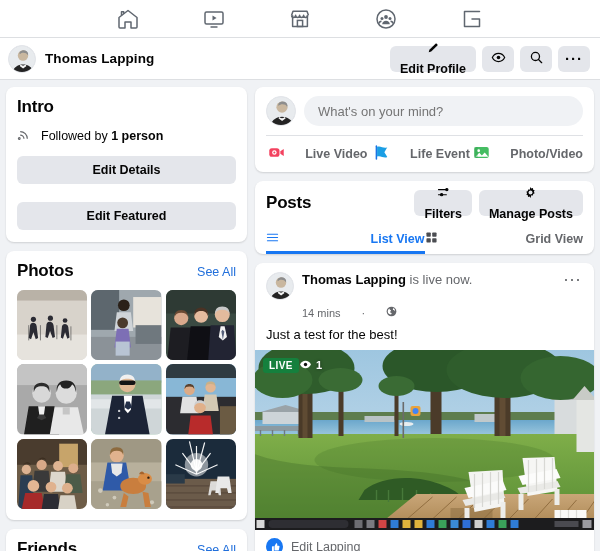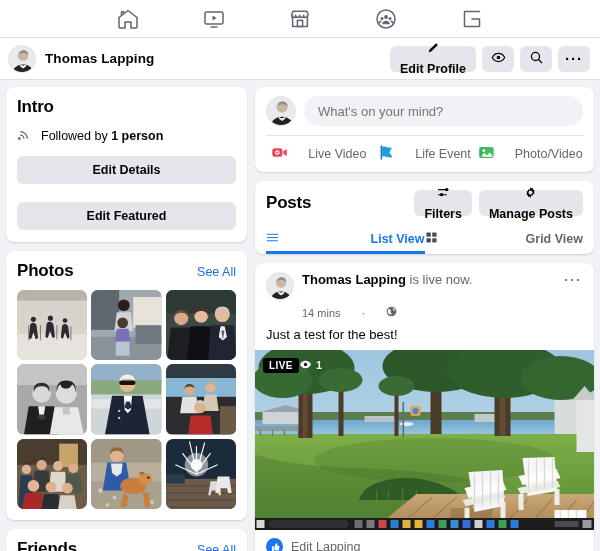--- a/index.html
+++ b/index.html
@@ -77,21 +77,21 @@
   .composer { padding: 9px 11px 0 11px; }
   .comp-top { display: flex; align-items: center; gap: 8px; }
   .comp-input {
     flex: 1; height: 30px; background: #f0f2f5; border-radius: 16px;
     border: none; padding: 0 14px; font-size: 13px; color: #65676b;
     font-family: inherit; outline: none;
   }
   .comp-divider { height: 1px; background: #dfe1e5; margin: 9px 0 0 0; }
   .comp-actions { display: flex; align-items: center; height: 36px; }
   .comp-act { flex: 1; display: flex; align-items: center; justify-content: center; gap: 20px;
-              font-size: 12.5px; font-weight: 400; color: #65676b; cursor: pointer; }
+              font-size: 12.5px; font-weight: 700; color: #65676b; cursor: pointer; }
 
   
   .postshead { padding: 9px 11px 0 11px; }
   .ph-row { display: flex; align-items: center; }
   .ph-btns { margin-left: auto; display: flex; gap: 7px; }
   .tabs { display: flex; margin-top: 10px; }
   .tab { flex: 1; display: flex; align-items: center; justify-content: space-between; gap: 6px;
          height: 28px; font-size: 12.5px; font-weight: 700; color: #65676b; cursor: pointer;
          border-bottom: 3px solid transparent; }
   .tab.active { color: #1877f2; border-bottom-color: #1877f2; }
@@ -102,21 +102,21 @@
   .post-meta { margin-left: 8px; flex: 1; }
   .post-author { font-size: 13px; line-height: 15px; }
   .post-author b { font-weight: 700; }
   .post-author span { color: #65676b; }
   .post-time { font-size: 11px; color: #65676b; display: flex; align-items: center; gap: 21px; margin-top: 19px; }
   .post-dots { color: #65676b; font-size: 18px; line-height: 10px; cursor: pointer; padding: 2px 2px 0 2px; }
   .post-text { font-size: 13px; padding: 8px 11px 8px 11px; }
   .post-media { position: relative; width: 100%; height: 180px; overflow: hidden; }
   .post-media svg { display: block; width: 100%; height: 100%; }
   .live-badge {
-    position: absolute; left: 8px; top: 8px; background: #000000; color: #fff;
+    position: absolute; left: 8px; top: 8px; background: #15803d; color: #fff;
     font-size: 10px; font-weight: 700; border-radius: 3px; padding: 2px 6px; letter-spacing: .4px;
   }
   .view-count { position: absolute; left: 44px; top: 8px; display: flex; align-items: center; gap: 4px;
                 color: #fff; font-size: 11px; font-weight: 700; text-shadow: 0 0 3px rgba(0,0,0,.6); }
   .reaction-row { display: flex; align-items: center; gap: 8px; padding: 8px 11px 9px 11px; }
   .like-badge { width: 17px; height: 17px; border-radius: 50%; background: #1877f2;
                 display: flex; align-items: center; justify-content: center; }
   .reaction-name { font-size: 12.5px; color: #65676b; }
 </style>
 </head>

